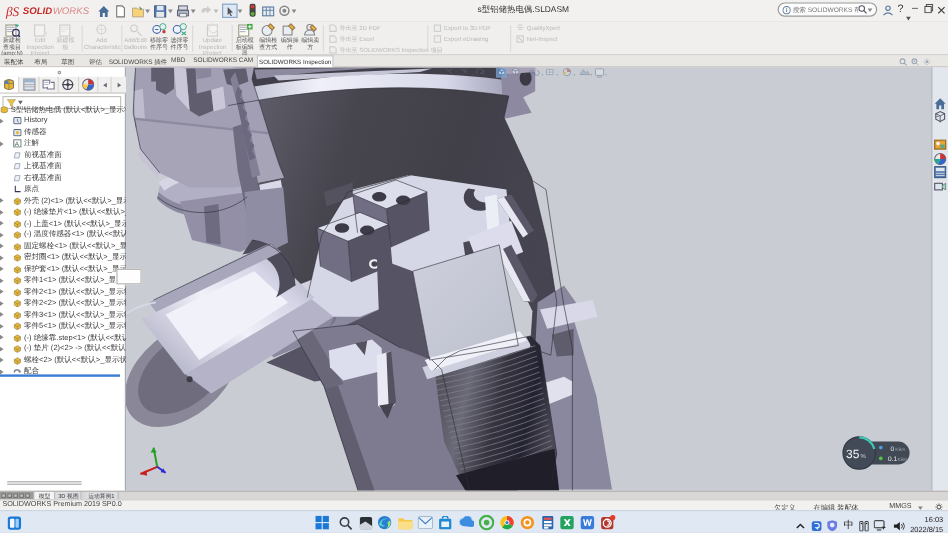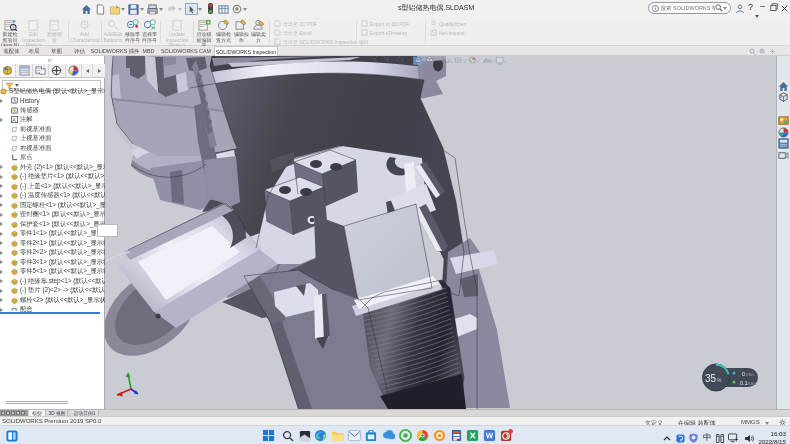--- a/index.html
+++ b/index.html
@@ -303,20 +303,28 @@
 <circle cx="734" cy="373" r="1.5" fill="#4da0e8"></circle>
 <circle cx="734" cy="382" r="1.5" fill="#58c44a"></circle>
 <text x="742" y="375.5" font-size="5.5" fill="#eceef0" font-family="Liberation Sans">0</text>
         <text x="746" y="375.5" font-size="4" fill="#9aa2ac">KB/s</text>
 <text x="740" y="384.5" font-size="5.5" fill="#eceef0" font-family="Liberation Sans">0.1</text>
         <text x="748" y="384.5" font-size="4" fill="#9aa2ac">KB/s</text>
 </svg>
 </div>
 
 <div class="abs" id="titlebar">
+  <div class="abs" id="logo">
+    <svg width="112" height="14" viewBox="0 0 112 14">
+      <text x="2" y="11" font-size="11" font-style="italic" fill="#c62a28" font-family="Liberation Serif">βS</text>
+      <text x="16" y="10" font-size="8" font-weight="bold" font-style="italic" fill="#c62a28">SOLID</text>
+      <text x="41" y="10" font-size="8" font-style="italic" fill="#d98886">WORKS</text>
+      <path d="M113 4 l4 3 -4 3z" fill="#333"></path>
+    </svg>
+  </div>
   <div class="abs qat" style="left:80px;">
     <span class="qi">
           <svg width="11" height="11" viewBox="0 0 12 12">
             <path d="M6 1 L11 6 H9.5 V11 H7 V7.5 H5 V11 H2.5 V6 H1 Z" fill="#4a6e96"></path>
           </svg>
         </span>
     <span class="qi">
           <svg width="10" height="11" viewBox="0 0 10 12">
             <path d="M2 1 h5 l2 2 v8 h-7 z" fill="#fff" stroke="#777" stroke-width="1"></path>
           </svg>

